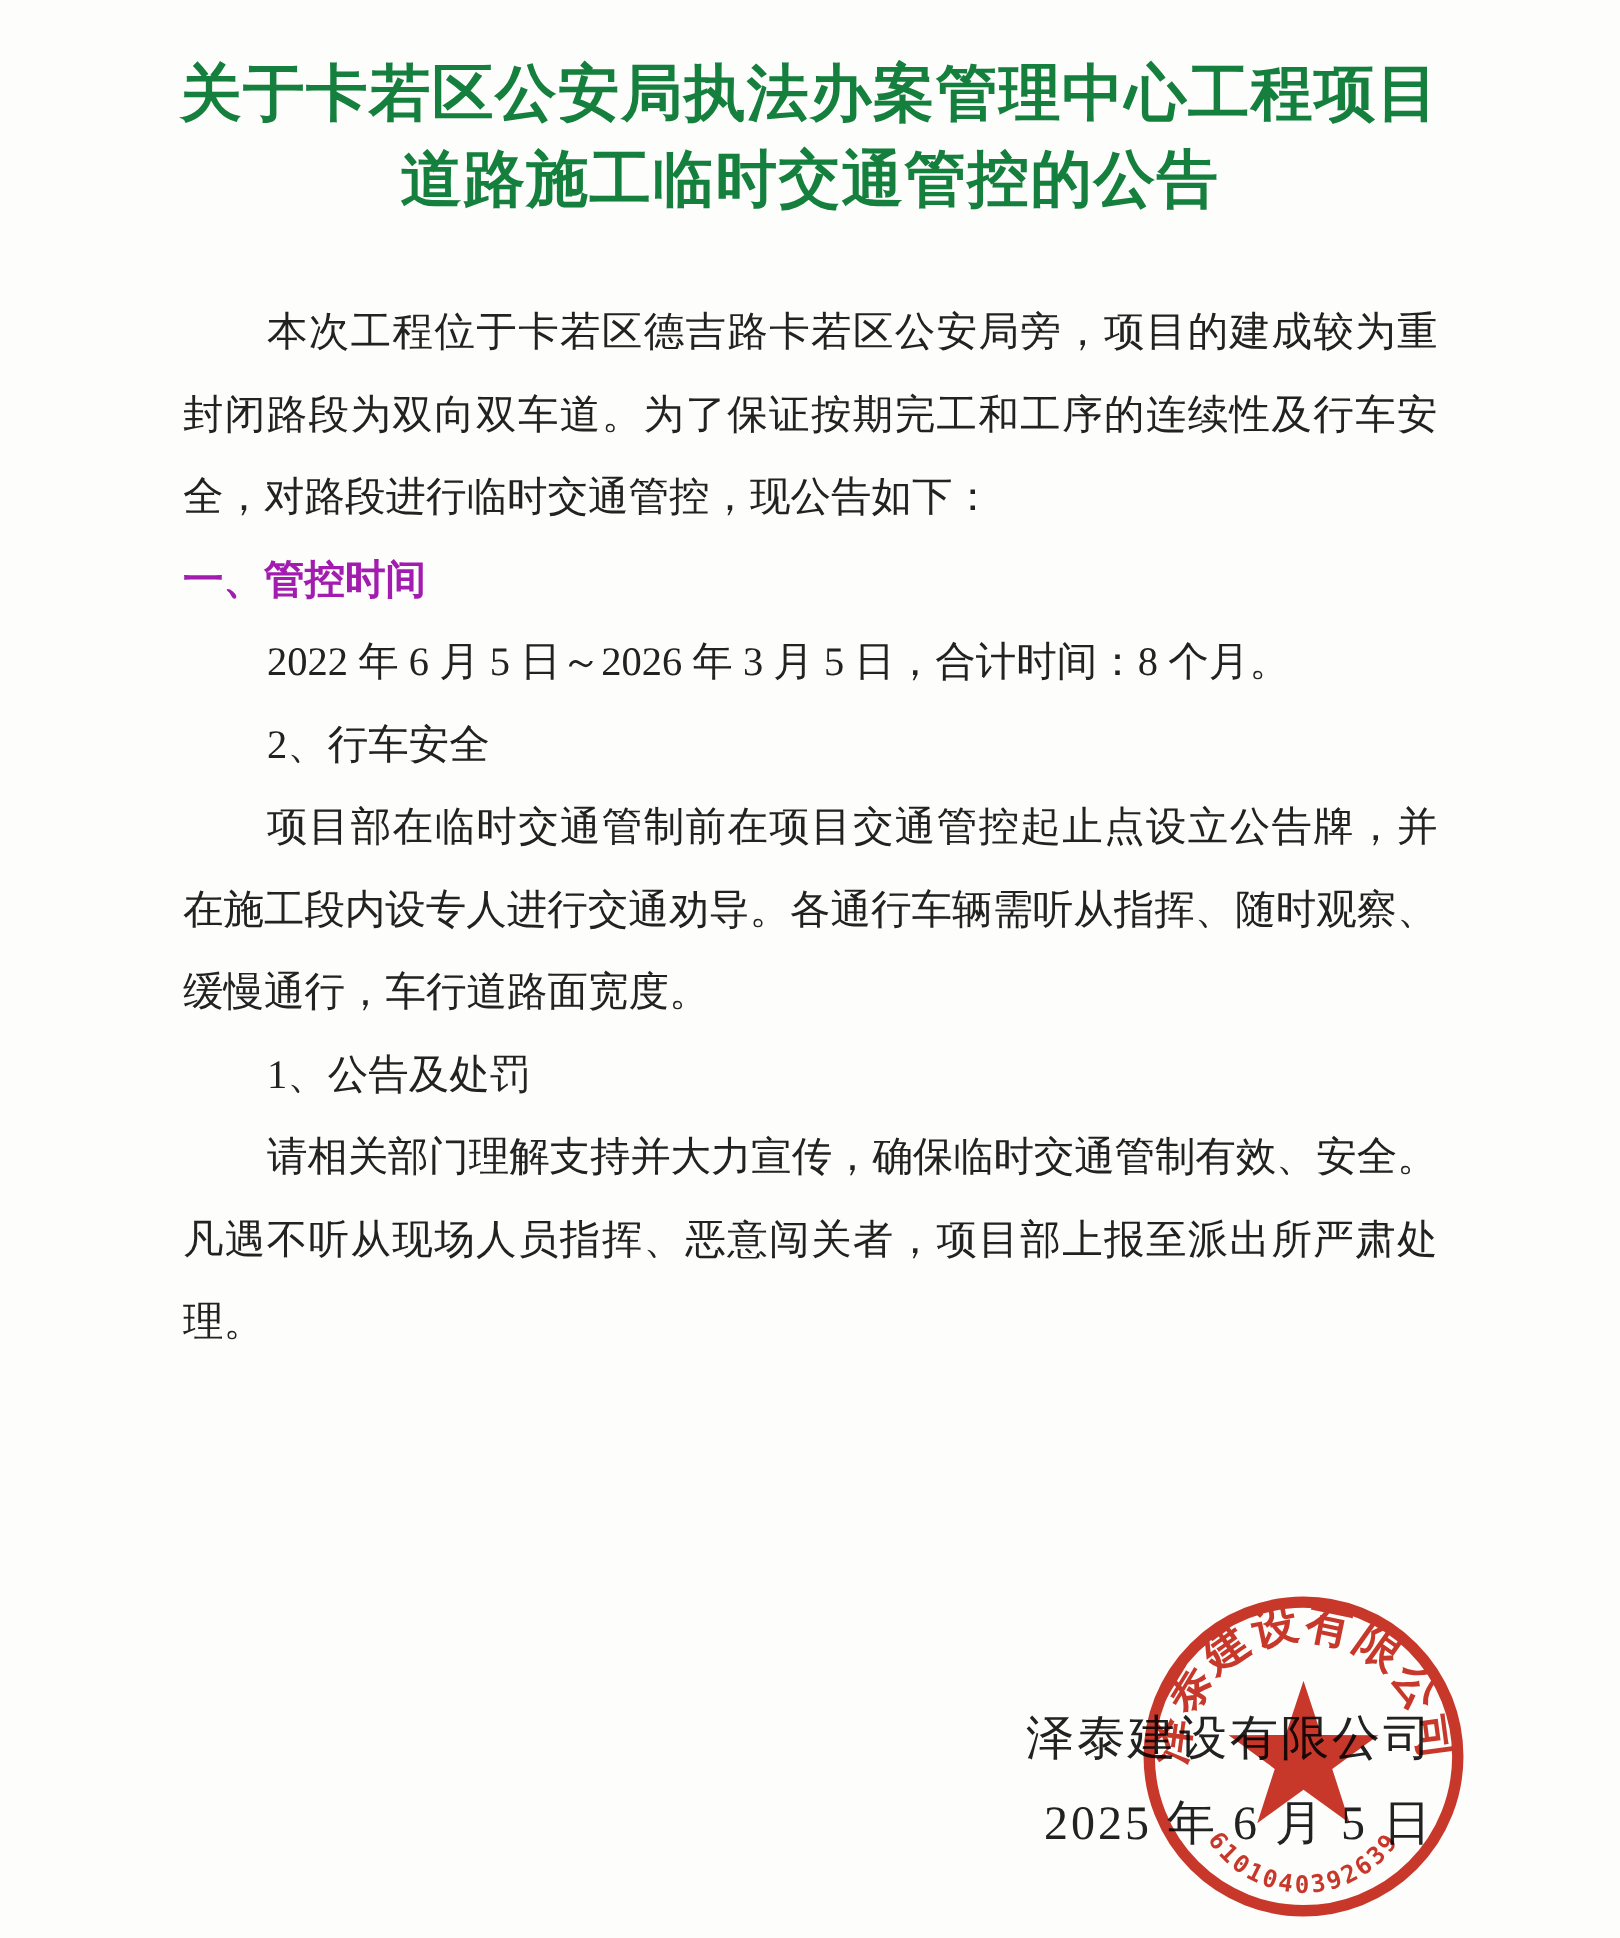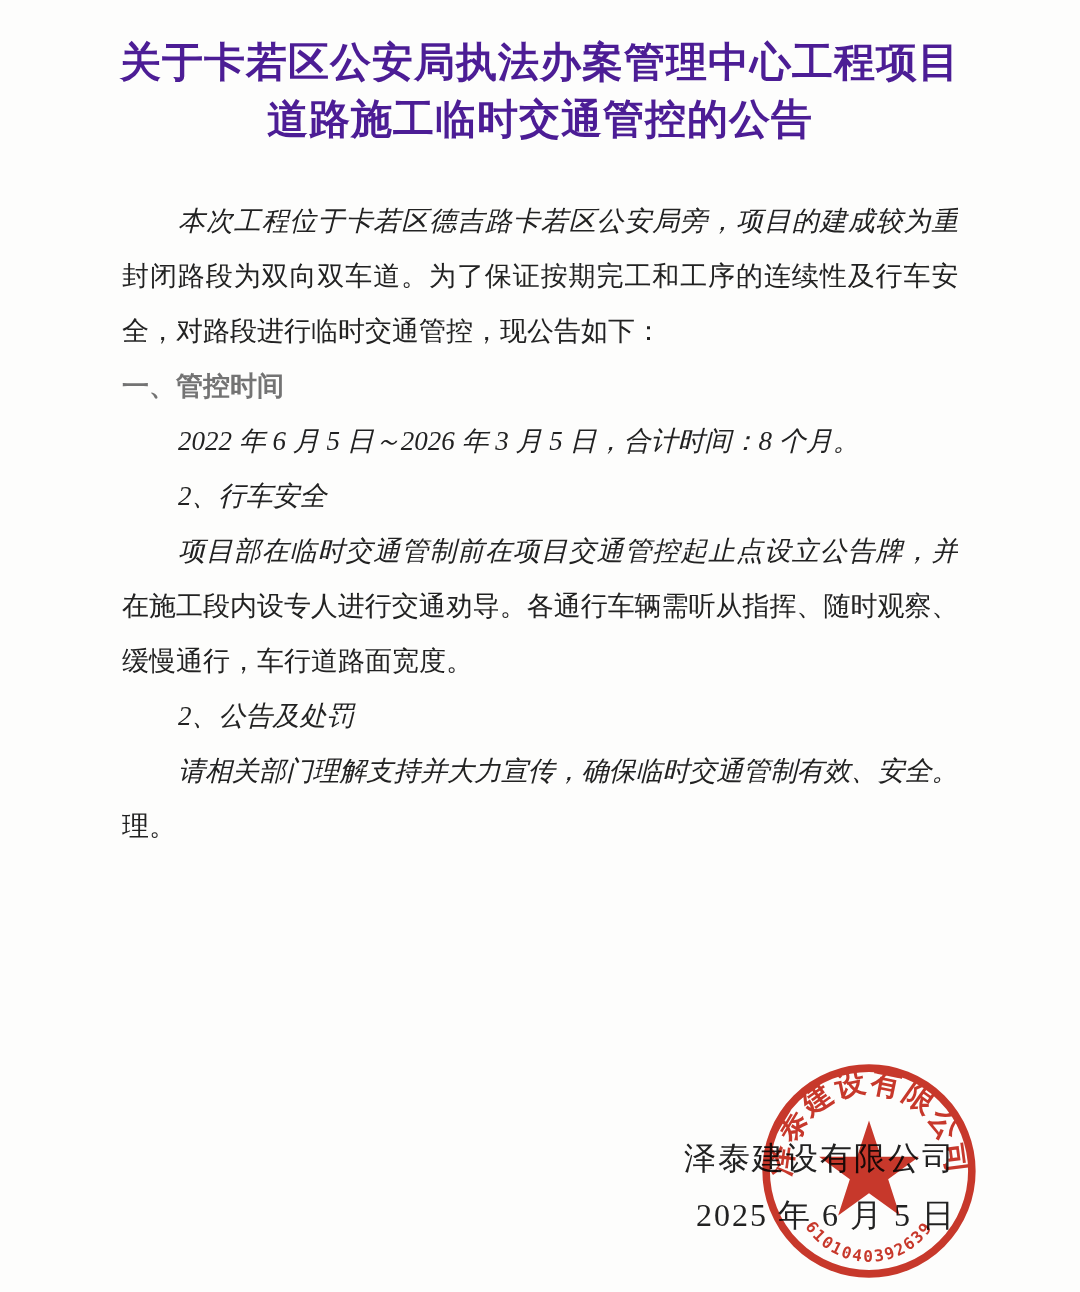--- a/index.html
+++ b/index.html
@@ -20,42 +20,42 @@
   .title-block {
     position: absolute;
     top: 34px;
     left: 0;
     width: 100%;
     text-align: center;
     font-family: "Liberation Sans", "DejaVu Sans", sans-serif;
     font-weight: 700;
     font-size: 41px;
     line-height: 57px;
-    color: #4c1d95;
+    color: #15803d;
     letter-spacing: 1px;
   }
 
   
   .body-block {
     position: absolute;
     top: 194px;
     left: 122px;
     width: 836px;
     font-size: 27px;
     line-height: 55px;
     color: #222;
   }
   .line { height: 55px; overflow: hidden; }
-  .line.indent { text-indent: 56px; font-style: italic; }
+  .line.indent { text-indent: 56px; }
   .line.fill {
     letter-spacing: -0.4px;
     text-align: justify;
     text-align-last: justify;
   }
-  .line.bold { font-weight: 700; color: #737373; }
+  .line.bold { font-weight: 700; color: #a21caf; }
 
   
   .signature-block {
     position: absolute;
     top: 1130px;
     right: 124px;
     text-align: right;
     font-size: 32px;
     line-height: 57px;
     color: #222;
@@ -88,22 +88,23 @@
   <div class="body-block">
       <div class="line indent fill">本次工程位于卡若区德吉路卡若区公安局旁，项目的建成较为重</div>
       <div class="line fill">封闭路段为双向双车道。为了保证按期完工和工序的连续性及行车安</div>
       <div class="line">全，对路段进行临时交通管控，现公告如下：</div>
       <div class="line bold">一、管控时间</div>
       <div class="line indent">2022 年 6 月 5 日～2026 年 3 月 5 日，合计时间：8 个月。</div>
       <div class="line indent">2、行车安全</div>
       <div class="line indent fill">项目部在临时交通管制前在项目交通管控起止点设立公告牌，并</div>
       <div class="line fill">在施工段内设专人进行交通劝导。各通行车辆需听从指挥、随时观察、</div>
       <div class="line">缓慢通行，车行道路面宽度。</div>
-      <div class="line indent">2、公告及处罚</div>
+      <div class="line indent">1、公告及处罚</div>
       <div class="line indent fill">请相关部门理解支持并大力宣传，确保临时交通管制有效、安全。</div>
+      <div class="line fill">凡遇不听从现场人员指挥、恶意闯关者，项目部上报至派出所严肃处</div>
       <div class="line">理。</div>
     </div>
 
   <div class="signature-block">
     <div>泽泰建设有限公司</div>
     <div>2025 年 6 月 5 日</div>
   </div>
 
   <div class="seal">
     <svg viewBox="0 0 220 238" xmlns="http://www.w3.org/2000/svg">

